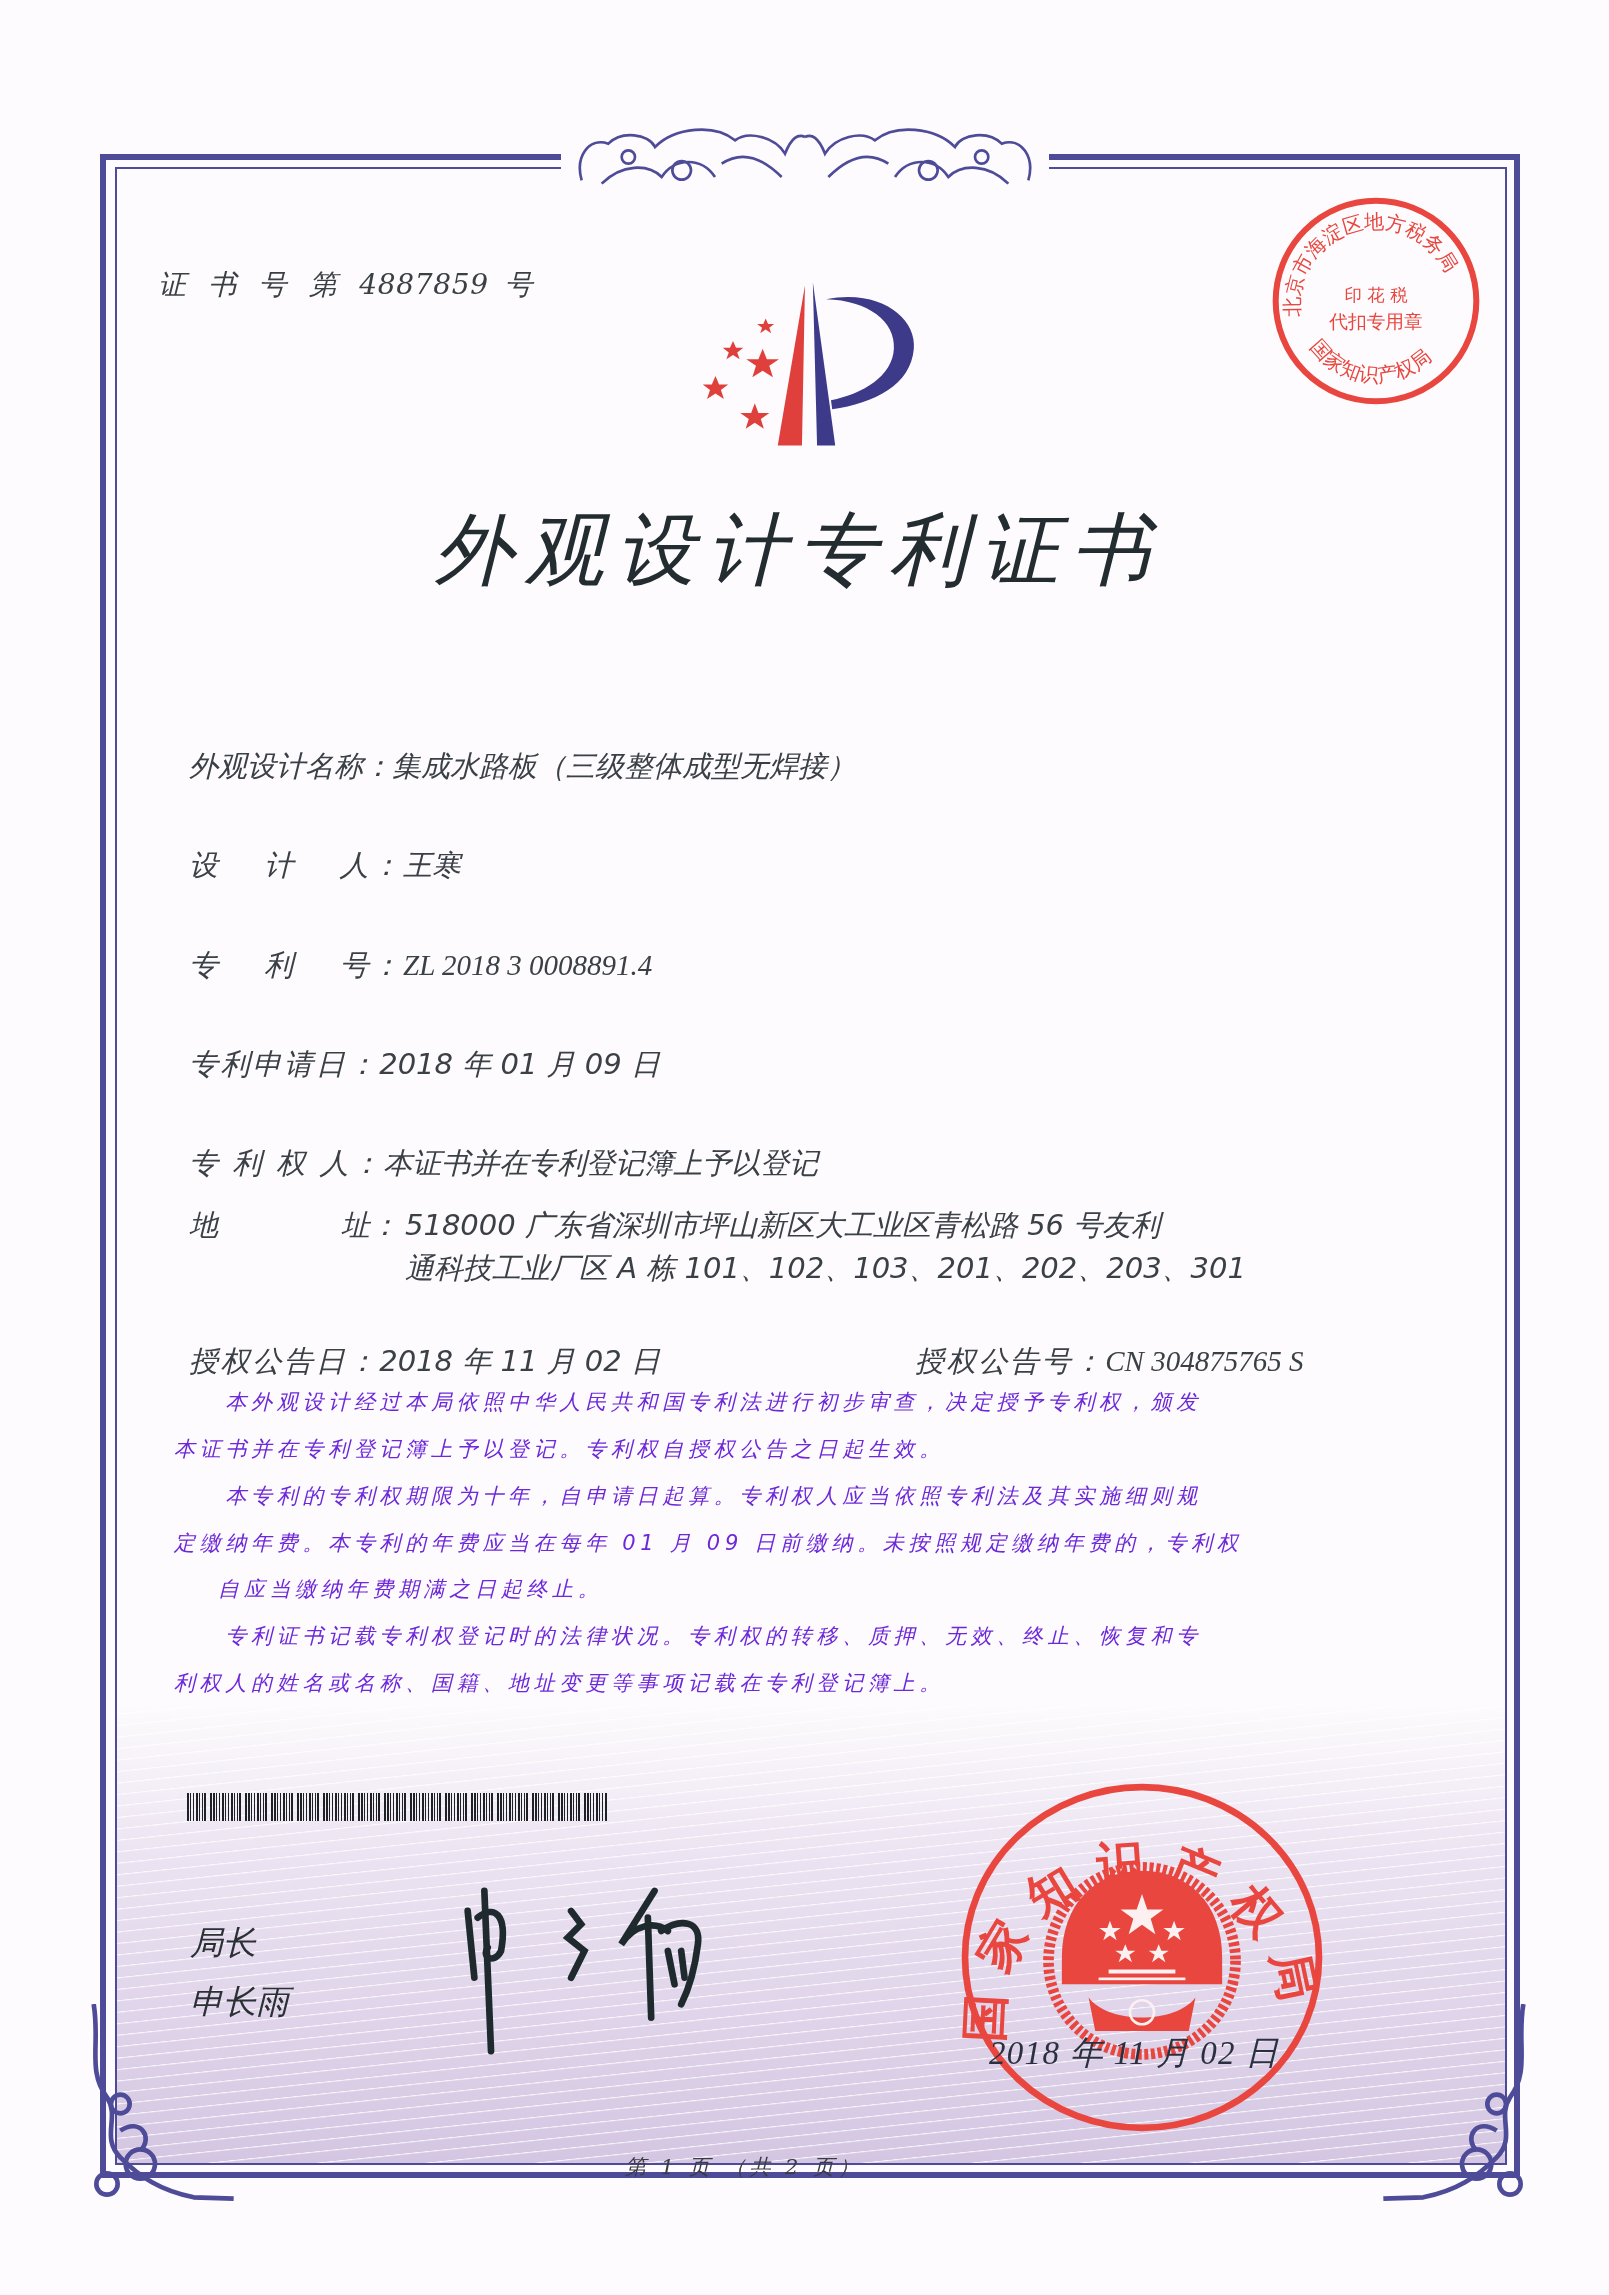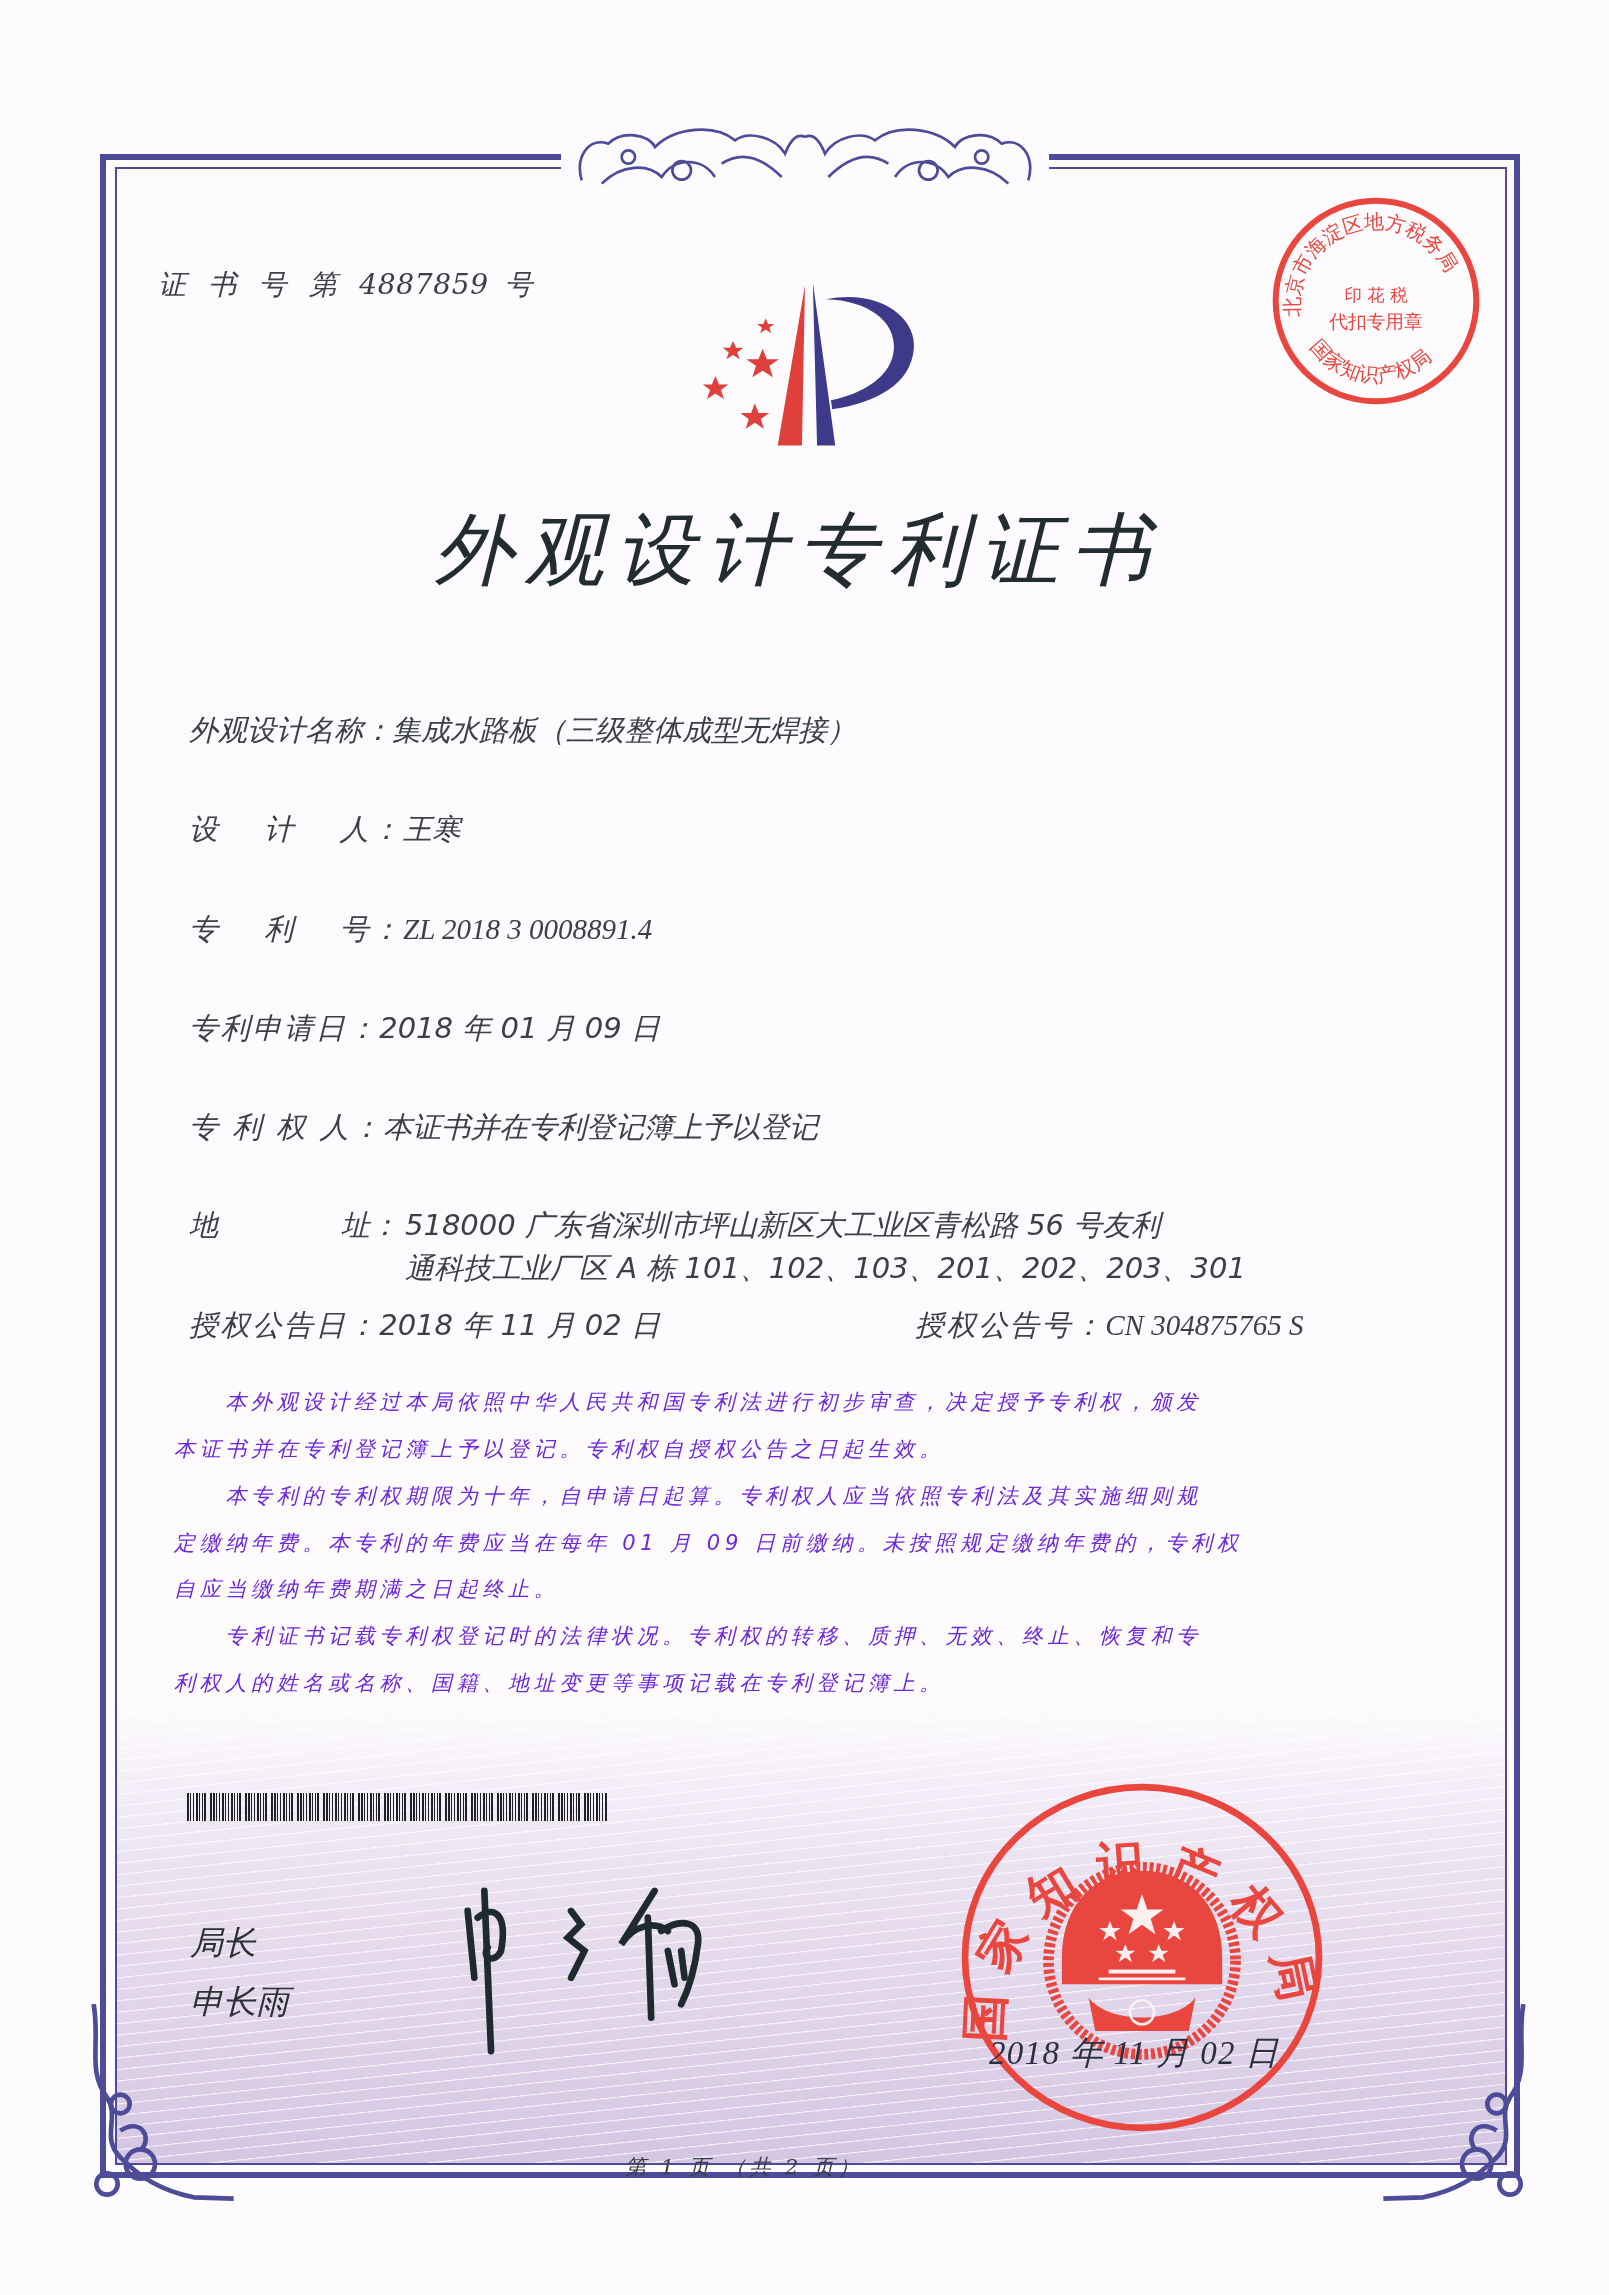--- a/index.html
+++ b/index.html
@@ -26,21 +26,21 @@
   .ornament-top {
     position: absolute; left: 561px; top: 117px; width: 488px; height: 80px;
     background: #fdfbfd;
   }
   .ornament-corner { position: absolute; width: 154px; height: 220px; }
   .abs { position: absolute; white-space: nowrap; font-style: italic; }
   .cert-no { left: 158px; top: 266px; font-size: 28px; letter-spacing: 6.7px; color: #3a4044; }
   .logo { position: absolute; left: 681px; top: 267px; width: 254px; height: 200px; }
   .title { left: 434px; top: 498px; font-size: 79px; letter-spacing: 12px; color: #232c30; font-family: "DejaVu Sans", sans-serif; font-weight: normal; }
   .field { font-size: 29px; color: #3a4046; font-family: "DejaVu Sans", sans-serif; }
-  .field .lbl { display: inline-block; }
+  .field .lbl { display: inline-block; margin-top: 36px; }
   .para { left: 174px; font-size: 21px; color: #6d28d9; letter-spacing: 4.7px; font-family: "DejaVu Sans", sans-serif; }
   .barcode { position: absolute; left: 187px; top: 1793px; width: 421px; height: 28px;
     background: repeating-linear-gradient(90deg, #1e2226 0 2px, transparent 2px 3.3px, #1e2226 3.3px 4px, transparent 4px 6px, #1e2226 6px 7.3px, transparent 7.3px 8.7px); }
   .director { font-size: 33px; color: #2a3034; font-family: "DejaVu Sans", sans-serif; }
   .signature { position: absolute; left: 461px; top: 1884px; width: 347px; height: 174px; }
   .seal-tax { position: absolute; left: 1269px; top: 194px; width: 214px; height: 214px; }
   .seal-main { position: absolute; left: 955px; top: 1777px; width: 374px; height: 361px; }
   .seal-date { left: 989px; top: 2031px; font-size: 33px; color: #2a3040; letter-spacing: 1.3px; }
   .page-no { left: 625px; top: 2153px; font-size: 21px; color: #3a3c44; letter-spacing: 4px; }
   .stamp-text { font-family: "DejaVu Sans", sans-serif; fill: #e8463e; }
@@ -152,21 +152,21 @@
   <span class="lbl" style="letter-spacing:2.7px">授权公告日：</span><span>2018 年 11 月 02 日</span>
 </div>
 <div class="abs field" style="left:915px; top:1306px;">
   <span class="lbl" style="letter-spacing:2.7px">授权公告号：</span><span style="font-family:'Liberation Serif', serif;">CN 304875765 S</span>
 </div>
 
 <div class="abs para" style="top:1388px;">　　本外观设计经过本局依照中华人民共和国专利法进行初步审查，决定授予专利权，颁发</div>
 <div class="abs para" style="top:1435px;">本证书并在专利登记簿上予以登记。专利权自授权公告之日起生效。</div>
 <div class="abs para" style="top:1482px;">　　本专利的专利权期限为十年，自申请日起算。专利权人应当依照专利法及其实施细则规</div>
 <div class="abs para" style="top:1529px;">定缴纳年费。本专利的年费应当在每年 01 月 09 日前缴纳。未按照规定缴纳年费的，专利权</div>
-<div class="abs para" style="top:1575px;">自应当缴纳年费期满之日起终止。</div>
+<div class="abs para" style="top:1575px;margin-left:44px;">自应当缴纳年费期满之日起终止。</div>
 <div class="abs para" style="top:1622px;">　　专利证书记载专利权登记时的法律状况。专利权的转移、质押、无效、终止、恢复和专</div>
 <div class="abs para" style="top:1669px;">利权人的姓名或名称、国籍、地址变更等事项记载在专利登记簿上。</div>
 
 <div class="barcode"></div>
 
 <div class="abs director" style="left:190px; top:1921px;">局长</div>
 <div class="abs director" style="left:190px; top:1980px;">申长雨</div>
 
 <div class="signature">
   <svg width="347" height="174" viewBox="0 0 520 260">

